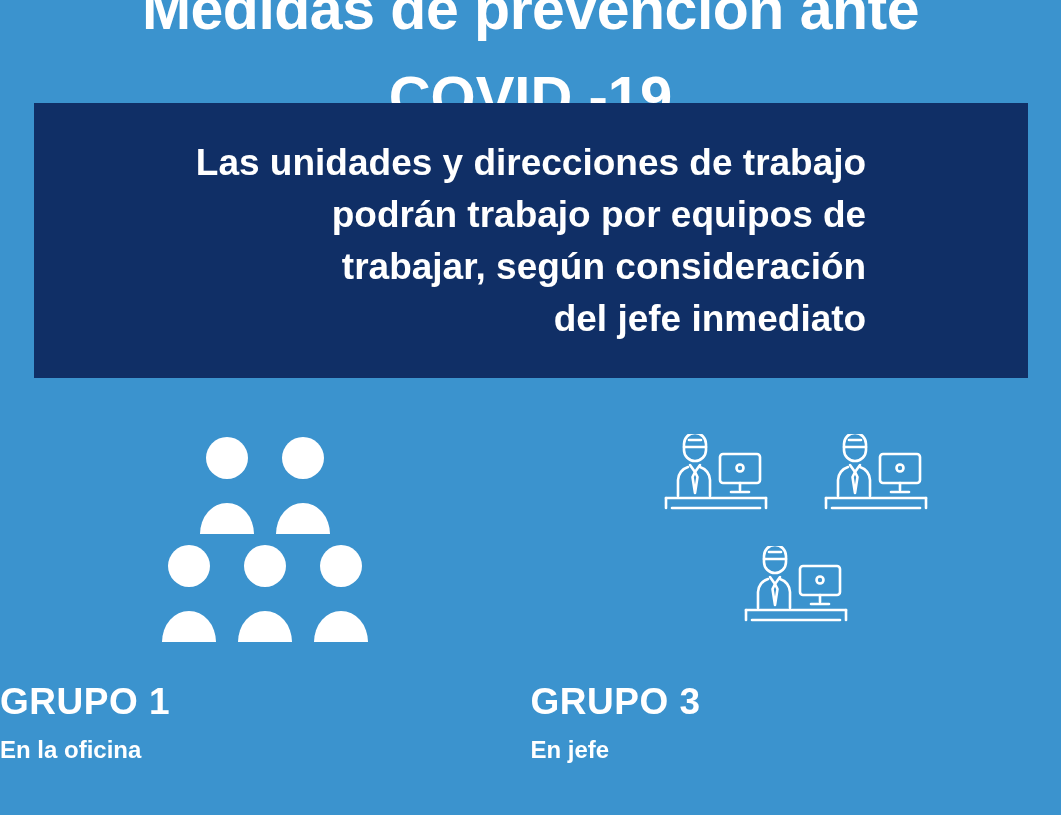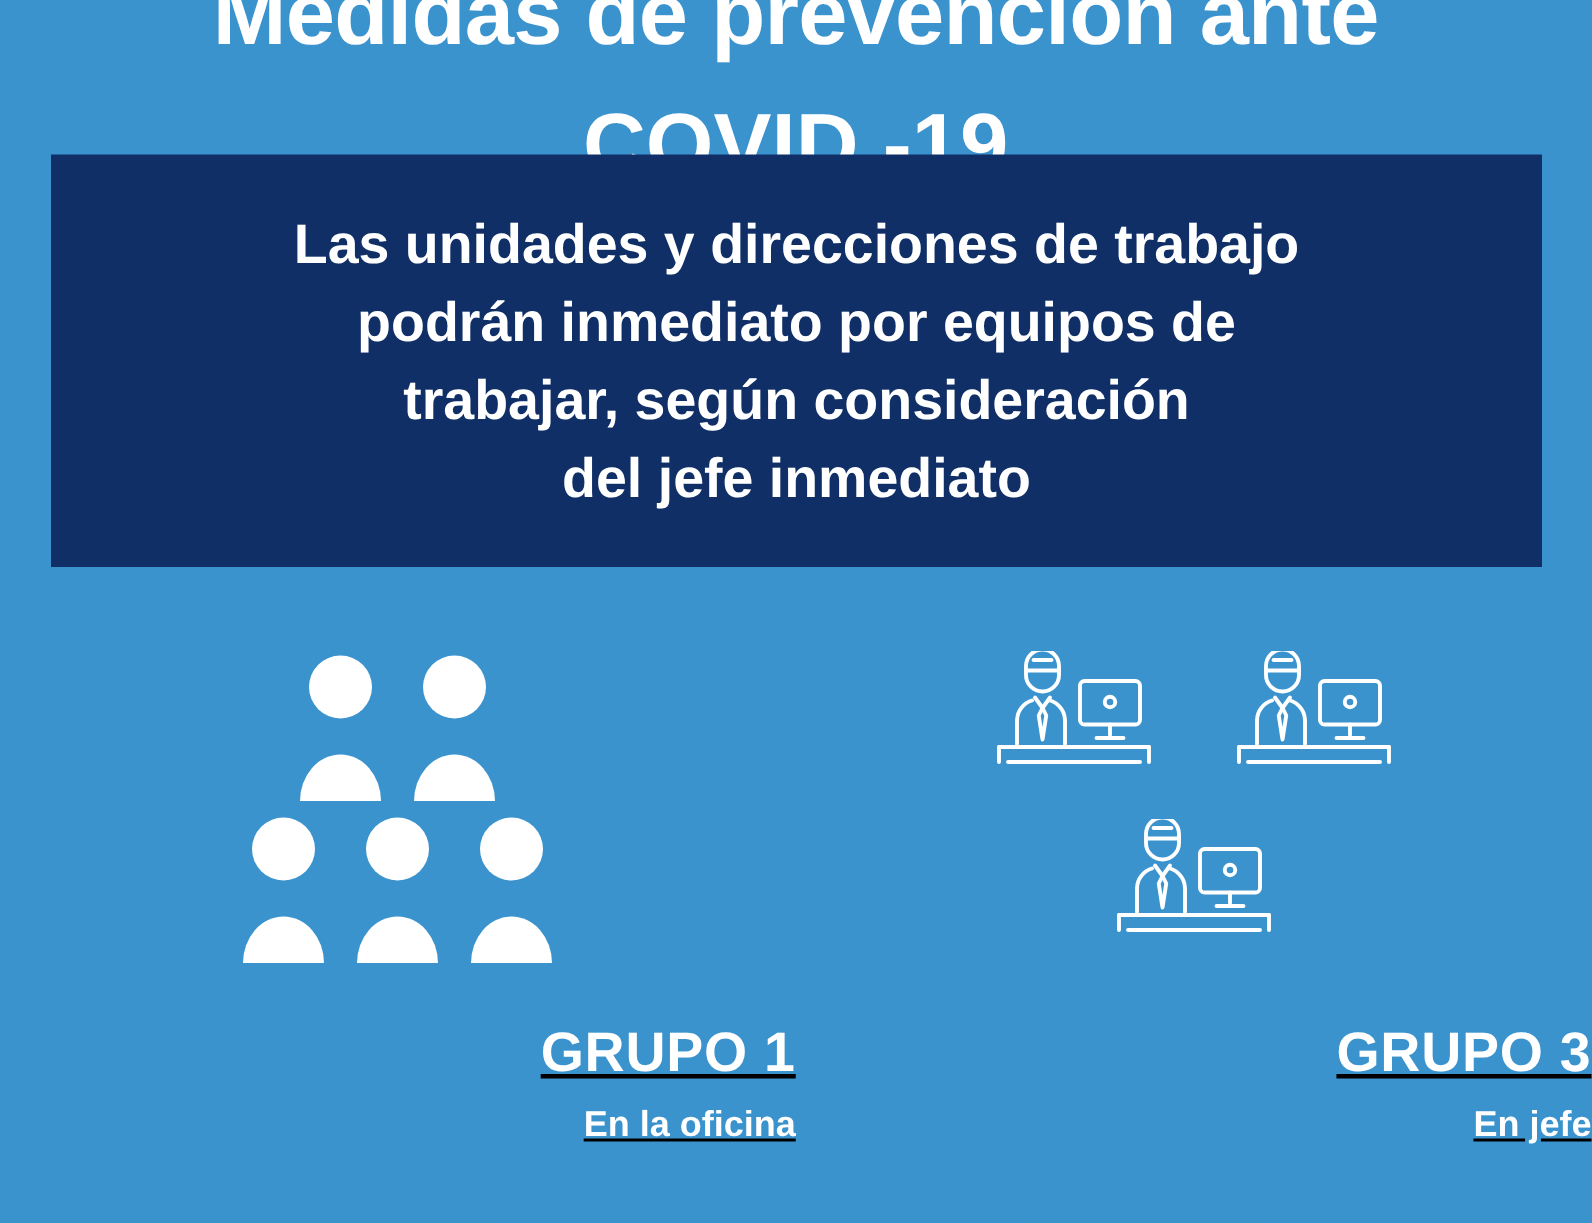--- a/index.html
+++ b/index.html
@@ -55,42 +55,41 @@
     box-sizing: border-box;
     display: flex;
     align-items: center;
     justify-content: center;
   }
   .navy-text {
     color: #ffffff;
     font-weight: bold;
     font-size: 37px;
     line-height: 52px;
-    text-align: center;
+    text-align: right;
     margin: 0;
     padding: 0 18px;
     letter-spacing: 0px;
   }
   .navy-text span {
     display: block;
     white-space: nowrap;
   }
   
   .groups {
     position: absolute;
     left: 0;
     top: 430px;
     width: 1061px;
     display: flex;
   }
   .group {
     flex: 1;
-    text-align: right;
-    position: relative;
-    text-decoration: underline;
+    text-align: left;
+    position: relative;
   }
   .group-icons {
     height: 250px;
     display: flex;
     align-items: center;
     justify-content: center;
   }
   .group-title {
     color: #ffffff;
     font-weight: bold;
@@ -146,21 +145,21 @@
 <div class="poster">
 
   <div class="title-block">
     <span class="title-line1">Medidas de prevención ante</span>
     <span class="title-line2">COVID -19</span>
   </div>
 
   <div class="navy-panel">
     <p class="navy-text">
       <span>Las unidades y direcciones de trabajo</span>
-      <span>podrán inmediato por equipos de</span>
+      <span>podrán trabajo por equipos de</span>
       <span>trabajar, según consideración</span>
       <span>del jefe inmediato</span>
     </p>
   </div>
 
   <div class="groups">
 
     <div class="group">
       <div class="group-icons">
         <div class="people-wrap">

